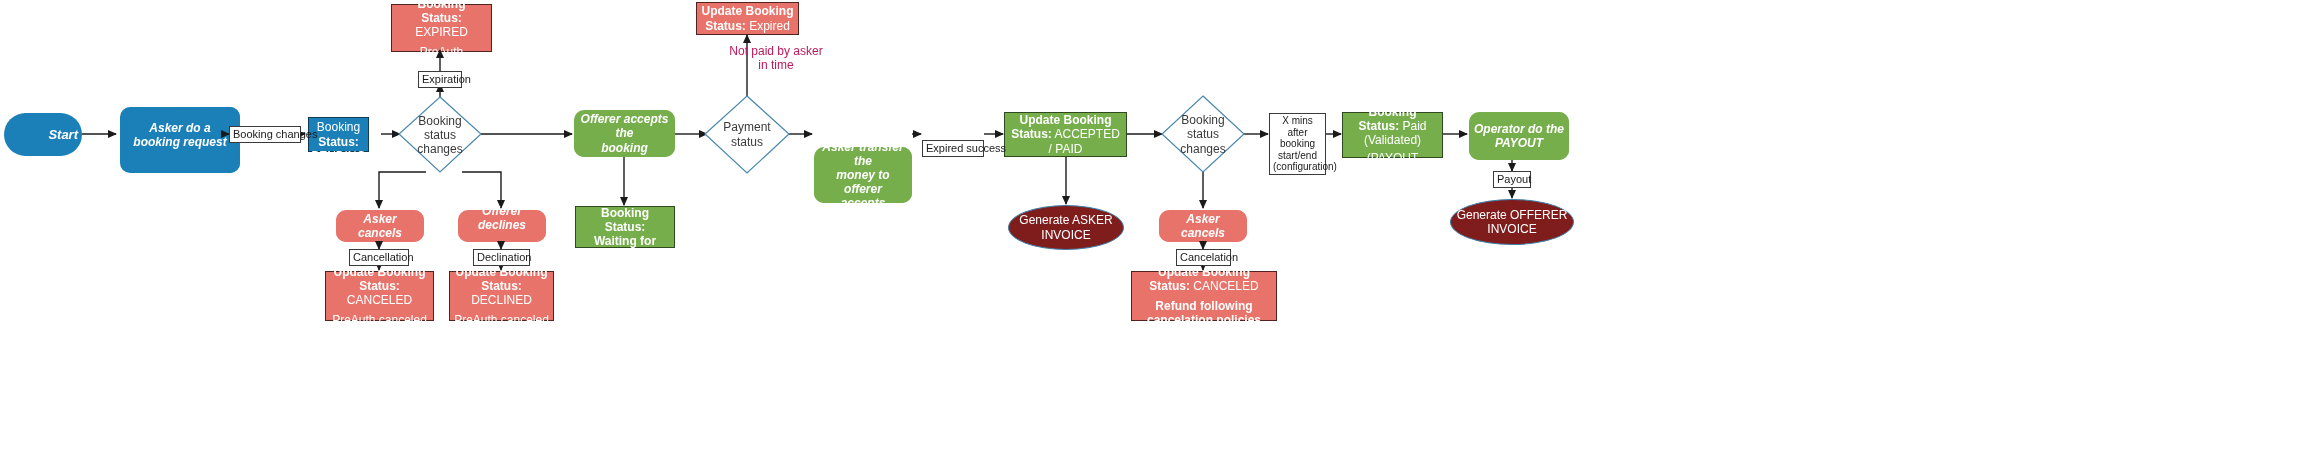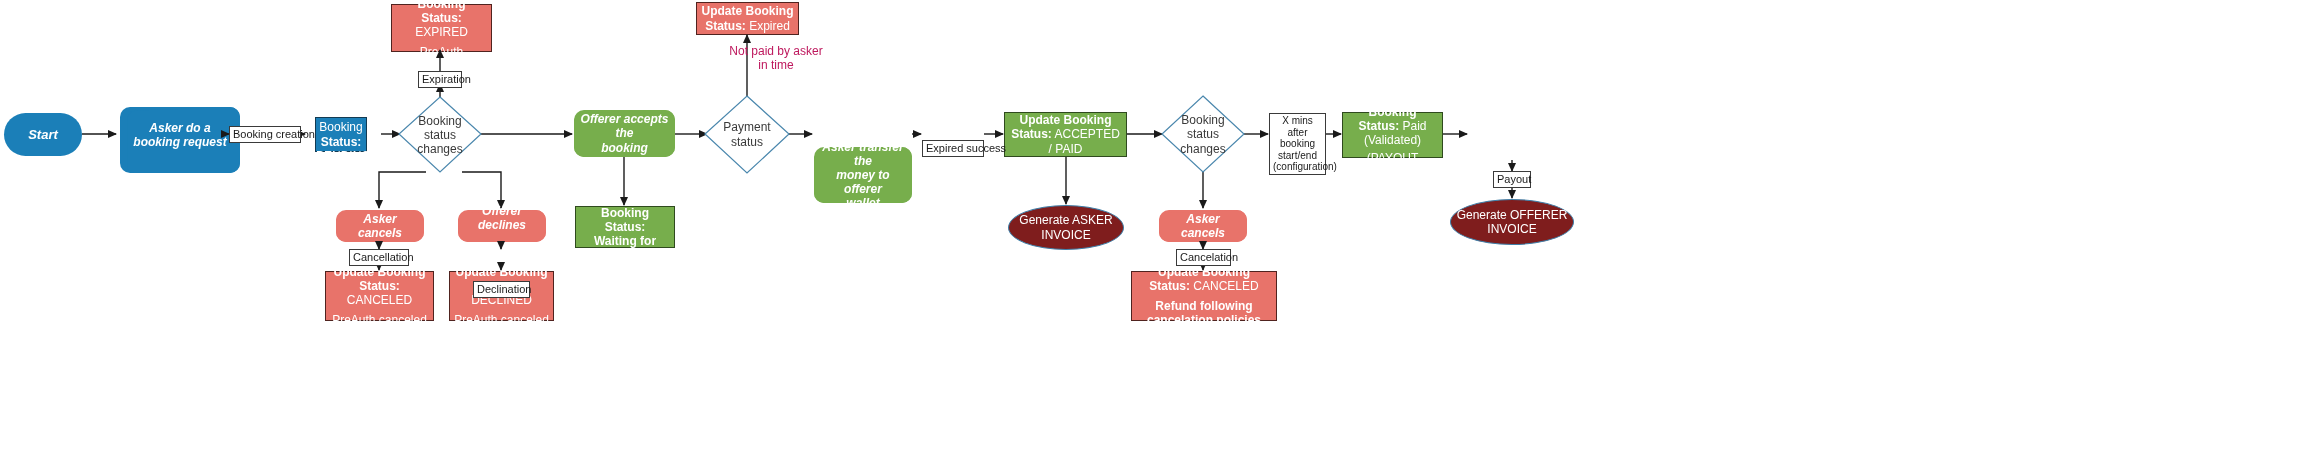--- a/index.html
+++ b/index.html
@@ -40,21 +40,21 @@
           color:#1a1a1a;font-size:11px;line-height:1.15;padding:1px 3px;
           white-space:nowrap;box-sizing:border-box;text-align:center;z-index:6;}
   .plain{position:absolute;background:transparent;border:none;color:#be185d;
          font-size:12px;line-height:1.2;text-align:center;z-index:6;white-space:pre-line;}
 
   svg.edges{position:absolute;left:0;top:0;width:2304px;height:473px;z-index:1;
             pointer-events:none;}
 
   .b{font-weight:bold;}
   .n1{font-size:12px;}
-  .n2{font-size:13px;}
+  .n2{font-size:13px;text-align:right;}
 </style>
 </head>
 <body>
 
 <div id="canvas">
 
   <svg class="edges" viewBox="0 0 2304 473">
     <defs>
       <marker id="ah" markerWidth="9" markerHeight="8" refX="8" refY="4" orient="auto" markerUnits="userSpaceOnUse">
         <path d="M0,0 L9,4 L0,8 z" fill="#1a1a1a"></path>
@@ -129,23 +129,23 @@
   <div class="node skew blue" style="left:120px;top:107px;width:120px;height:56px;text-align:center;">
     <svg class="sh" viewBox="0 0 102 56" preserveAspectRatio="none">
       <path d="M6,12 Q6,4 14,3 L96,0 Q102,0 102,6 L102,50 Q102,56 96,56 L12,56 Q6,56 6,50 Z" fill="#1b7fb8"></path>
     </svg>
     <div class="txt n1">
       <div>Asker do a</div>
       <div>booking request</div>
     </div>
   </div>
 
-  <div class="elabel" style="left:229px;top:126px;width:72px;">Booking creation</div>
-
-  <div class="node rect blue" style="left:315px;top:117px;width:52px;height:35px;text-align:center;">
+  <div class="elabel" style="left:229px;top:126px;width:72px;">Booking changes</div>
+
+  <div class="node rect blue" style="left:308px;top:117px;width:61px;height:35px;text-align:center;">
     <div class="txt n1">
       <div><span class="b">CREATE</span><span> Booking</span></div>
       <div><span class="b">Status:</span><span> PENDING</span></div>
     </div>
   </div>
 
   <div class="node diamond" style="left:399px;top:97px;width:82px;height:76px;">
     <div class="txt n1">
       <div>Booking</div>
       <div>status changes</div>
@@ -172,21 +172,21 @@
 
   <div class="node skew red" style="left:458px;top:210px;width:88px;height:16px;">
     <svg class="sh" viewBox="0 0 88 32" preserveAspectRatio="none">
       <path d="M0,10 Q0,4 7,3 L82,0 Q88,0 88,6 L88,26 Q88,32 82,32 L6,32 Q0,32 0,26 Z" fill="#e8736a"></path>
     </svg>
     <span class="txt n1">Offerer declines</span>
   </div>
 
   <div class="elabel" style="left:349px;top:249px;width:60px;">Cancellation</div>
 
-  <div class="elabel" style="left:473px;top:249px;width:57px;margin-top:32px;">Declination</div>
+  <div class="elabel" style="left:473px;top:249px;width:57px;">Declination</div>
 
   <div class="node rect red" style="left:325px;top:271px;width:109px;height:50px;">
     <div class="txt n1">
       <div class="b">Update Booking</div>
       <div><span class="b">Status:</span><span> CANCELED</span></div>
       <div style="height:6px;"></div>
       <div>PreAuth canceled</div>
     </div>
   </div>
 
@@ -233,21 +233,21 @@
     </div>
   </div>
 
   <div class="node skew green" style="left:814px;top:107px;width:98px;height:56px;margin-top:40px;">
     <svg class="sh" viewBox="0 0 98 56" preserveAspectRatio="none">
       <path d="M0,14 Q0,5 7,4 L92,0 Q98,0 98,6 L98,50 Q98,56 92,56 L6,56 Q0,56 0,50 Z" fill="#77ae4c"></path>
     </svg>
     <div class="txt n1">
       <div>Asker transfer the</div>
       <div>money to offerer</div>
-      <div>wallet</div>
+      <div>accepts</div>
     </div>
   </div>
 
   <div class="elabel" style="left:922px;top:140px;width:62px;">Expired success</div>
 
   <div class="node rect green" style="left:1004px;top:112px;width:123px;height:45px;">
     <div class="txt n1">
       <div class="b">Update Booking</div>
       <div><span class="b">Status:</span><span> ACCEPTED / PAID</span></div>
     </div>
@@ -288,20 +288,29 @@
 
   <div class="node rect green" style="left:1342px;top:112px;width:101px;height:46px;">
     <div class="txt n1">
       <div class="b">Update Booking</div>
       <div><span class="b">Status:</span><span> Paid (Validated)</span></div>
       <div style="height:4px;"></div>
       <div>(PAYOUT available)</div>
     </div>
   </div>
 
+  <div class="node skew green" style="left:1469px;top:112px;width:100px;height:48px;">
+    <svg class="sh" viewBox="0 0 100 48" preserveAspectRatio="none">
+      <path d="M0,12 Q0,4 7,3 L94,0 Q100,0 100,6 L100,42 Q100,48 94,48 L6,48 Q0,48 0,42 Z" fill="#77ae4c"></path>
+    </svg>
+    <div class="txt n1">
+      <div>Operator do the</div>
+      <div>PAYOUT</div>
+    </div>
+  </div>
 
   <div class="elabel" style="left:1493px;top:171px;width:38px;">Payout</div>
 
   <div class="node ellipse" style="left:1450px;top:199px;width:124px;height:46px;">
     <span class="txt n1">Generate OFFERER INVOICE</span>
   </div>
 
 </div>
 
 </body></html>

